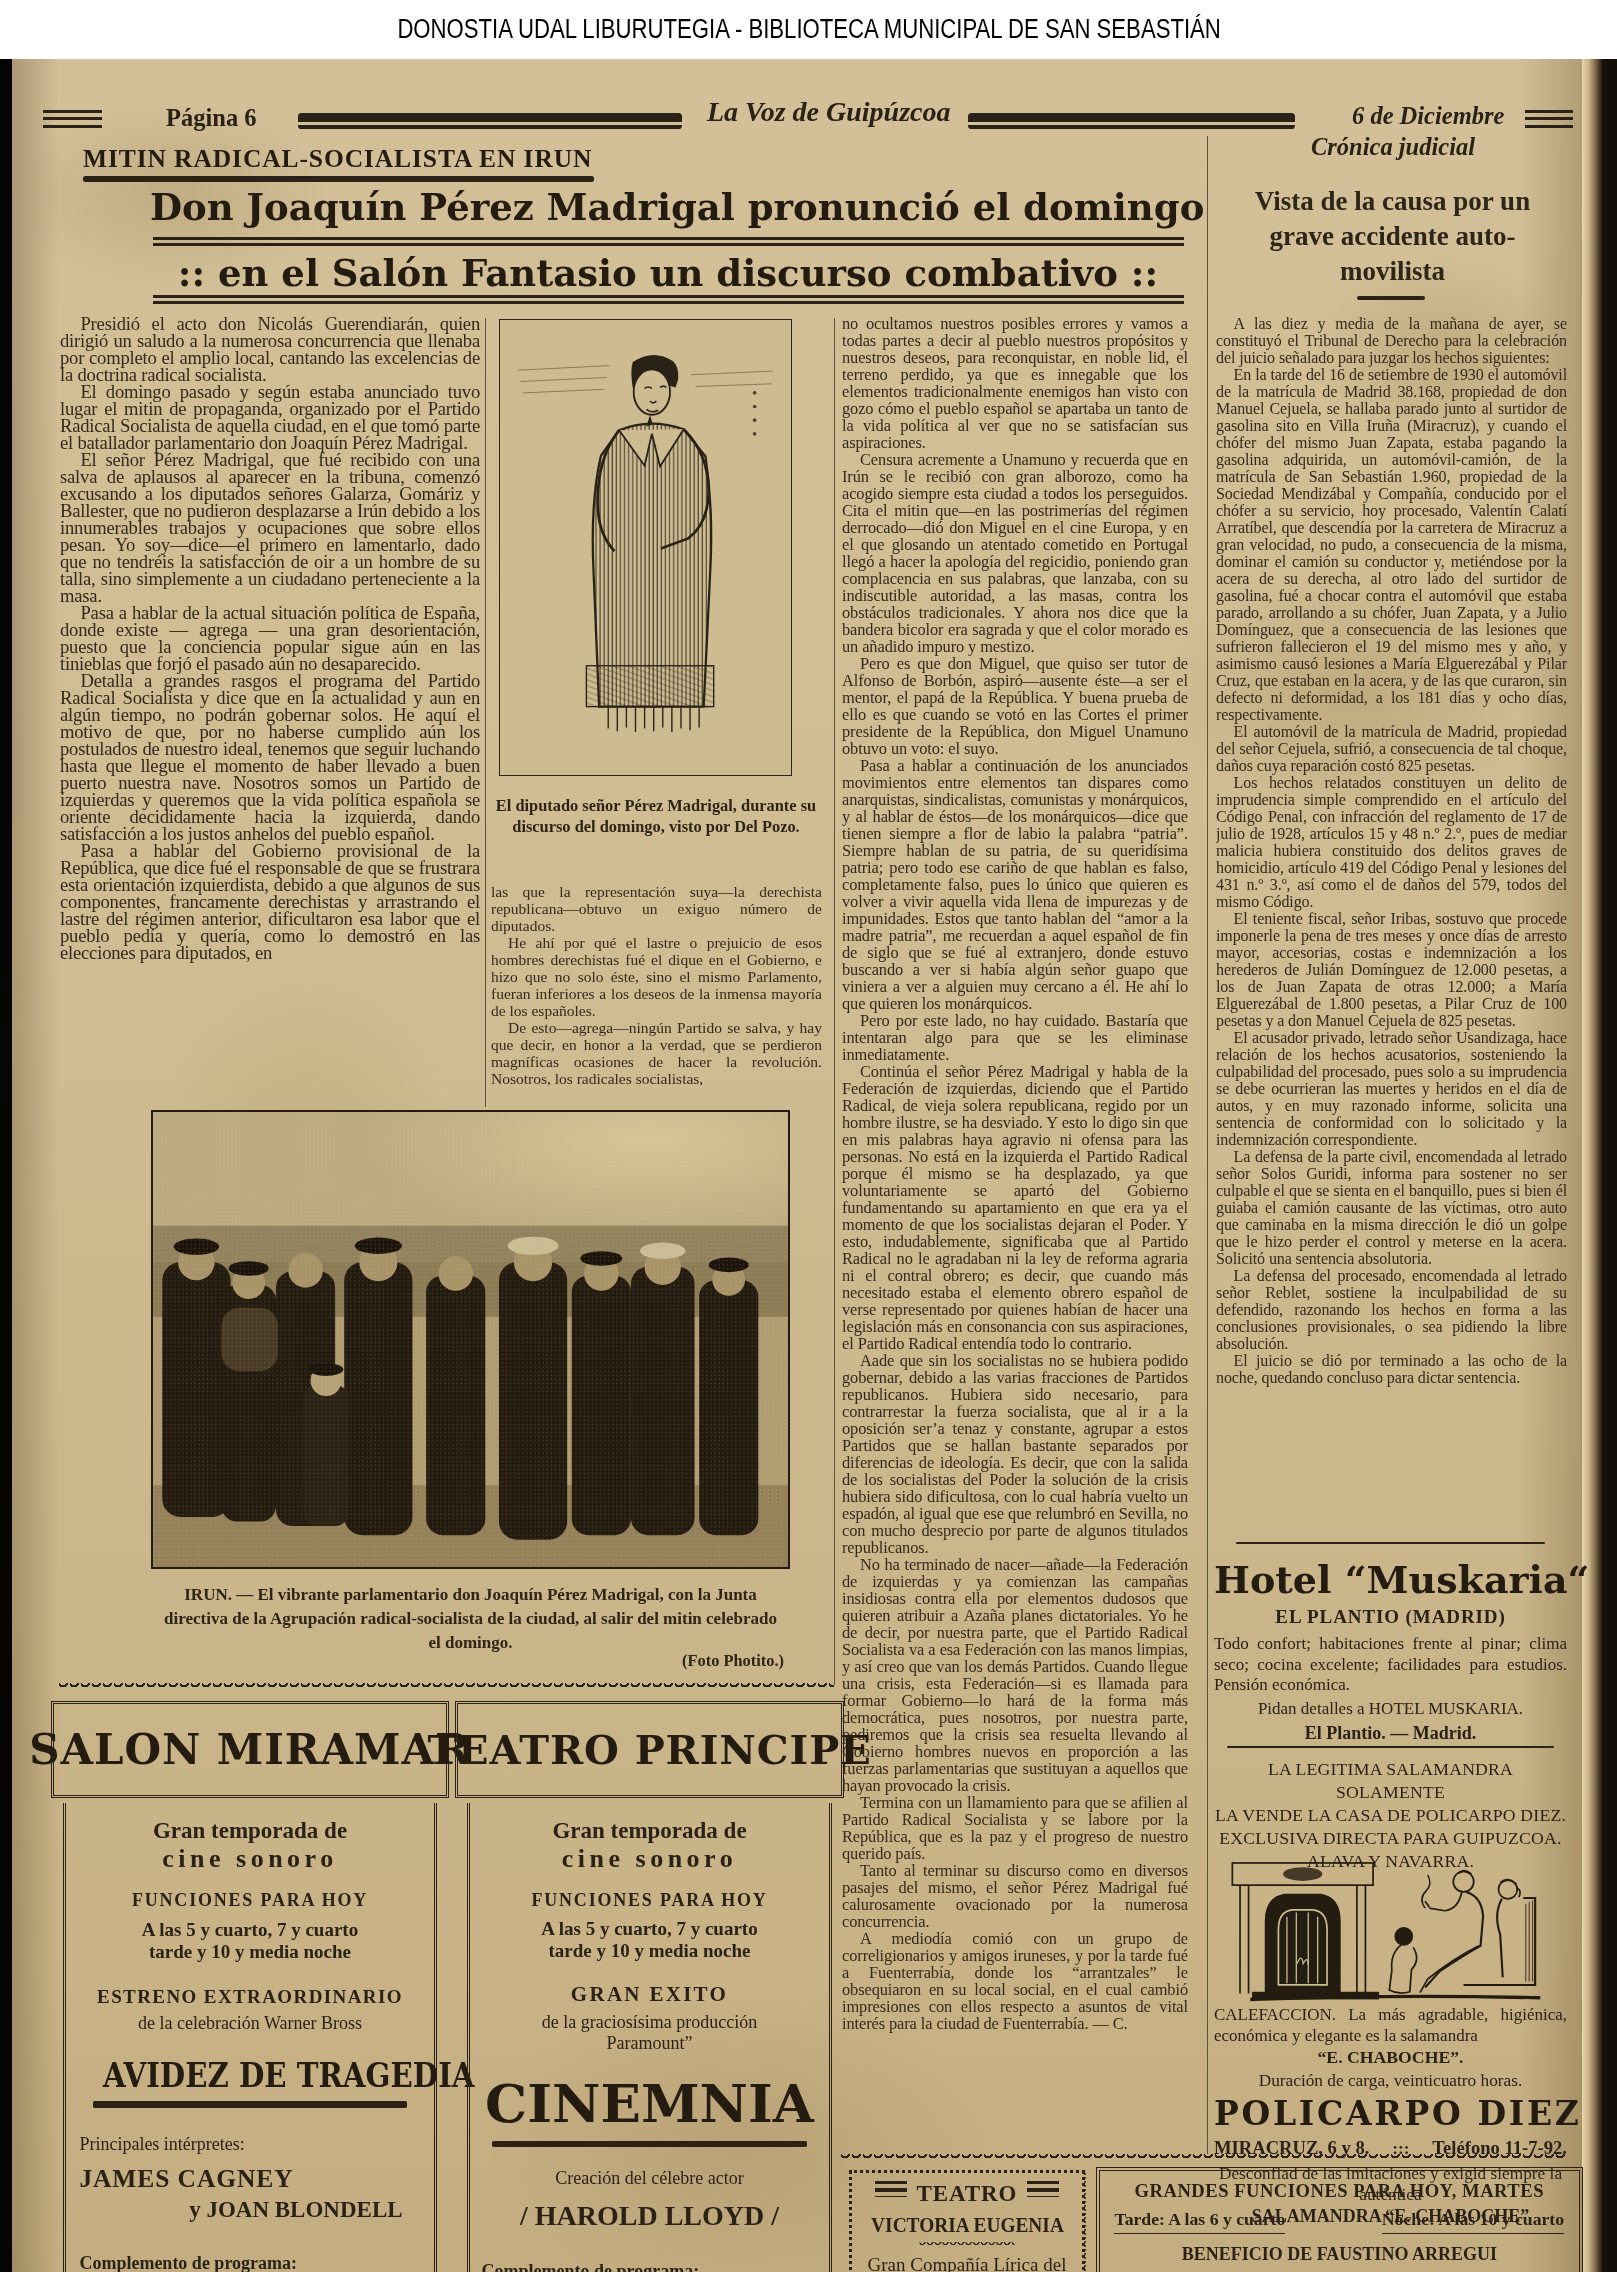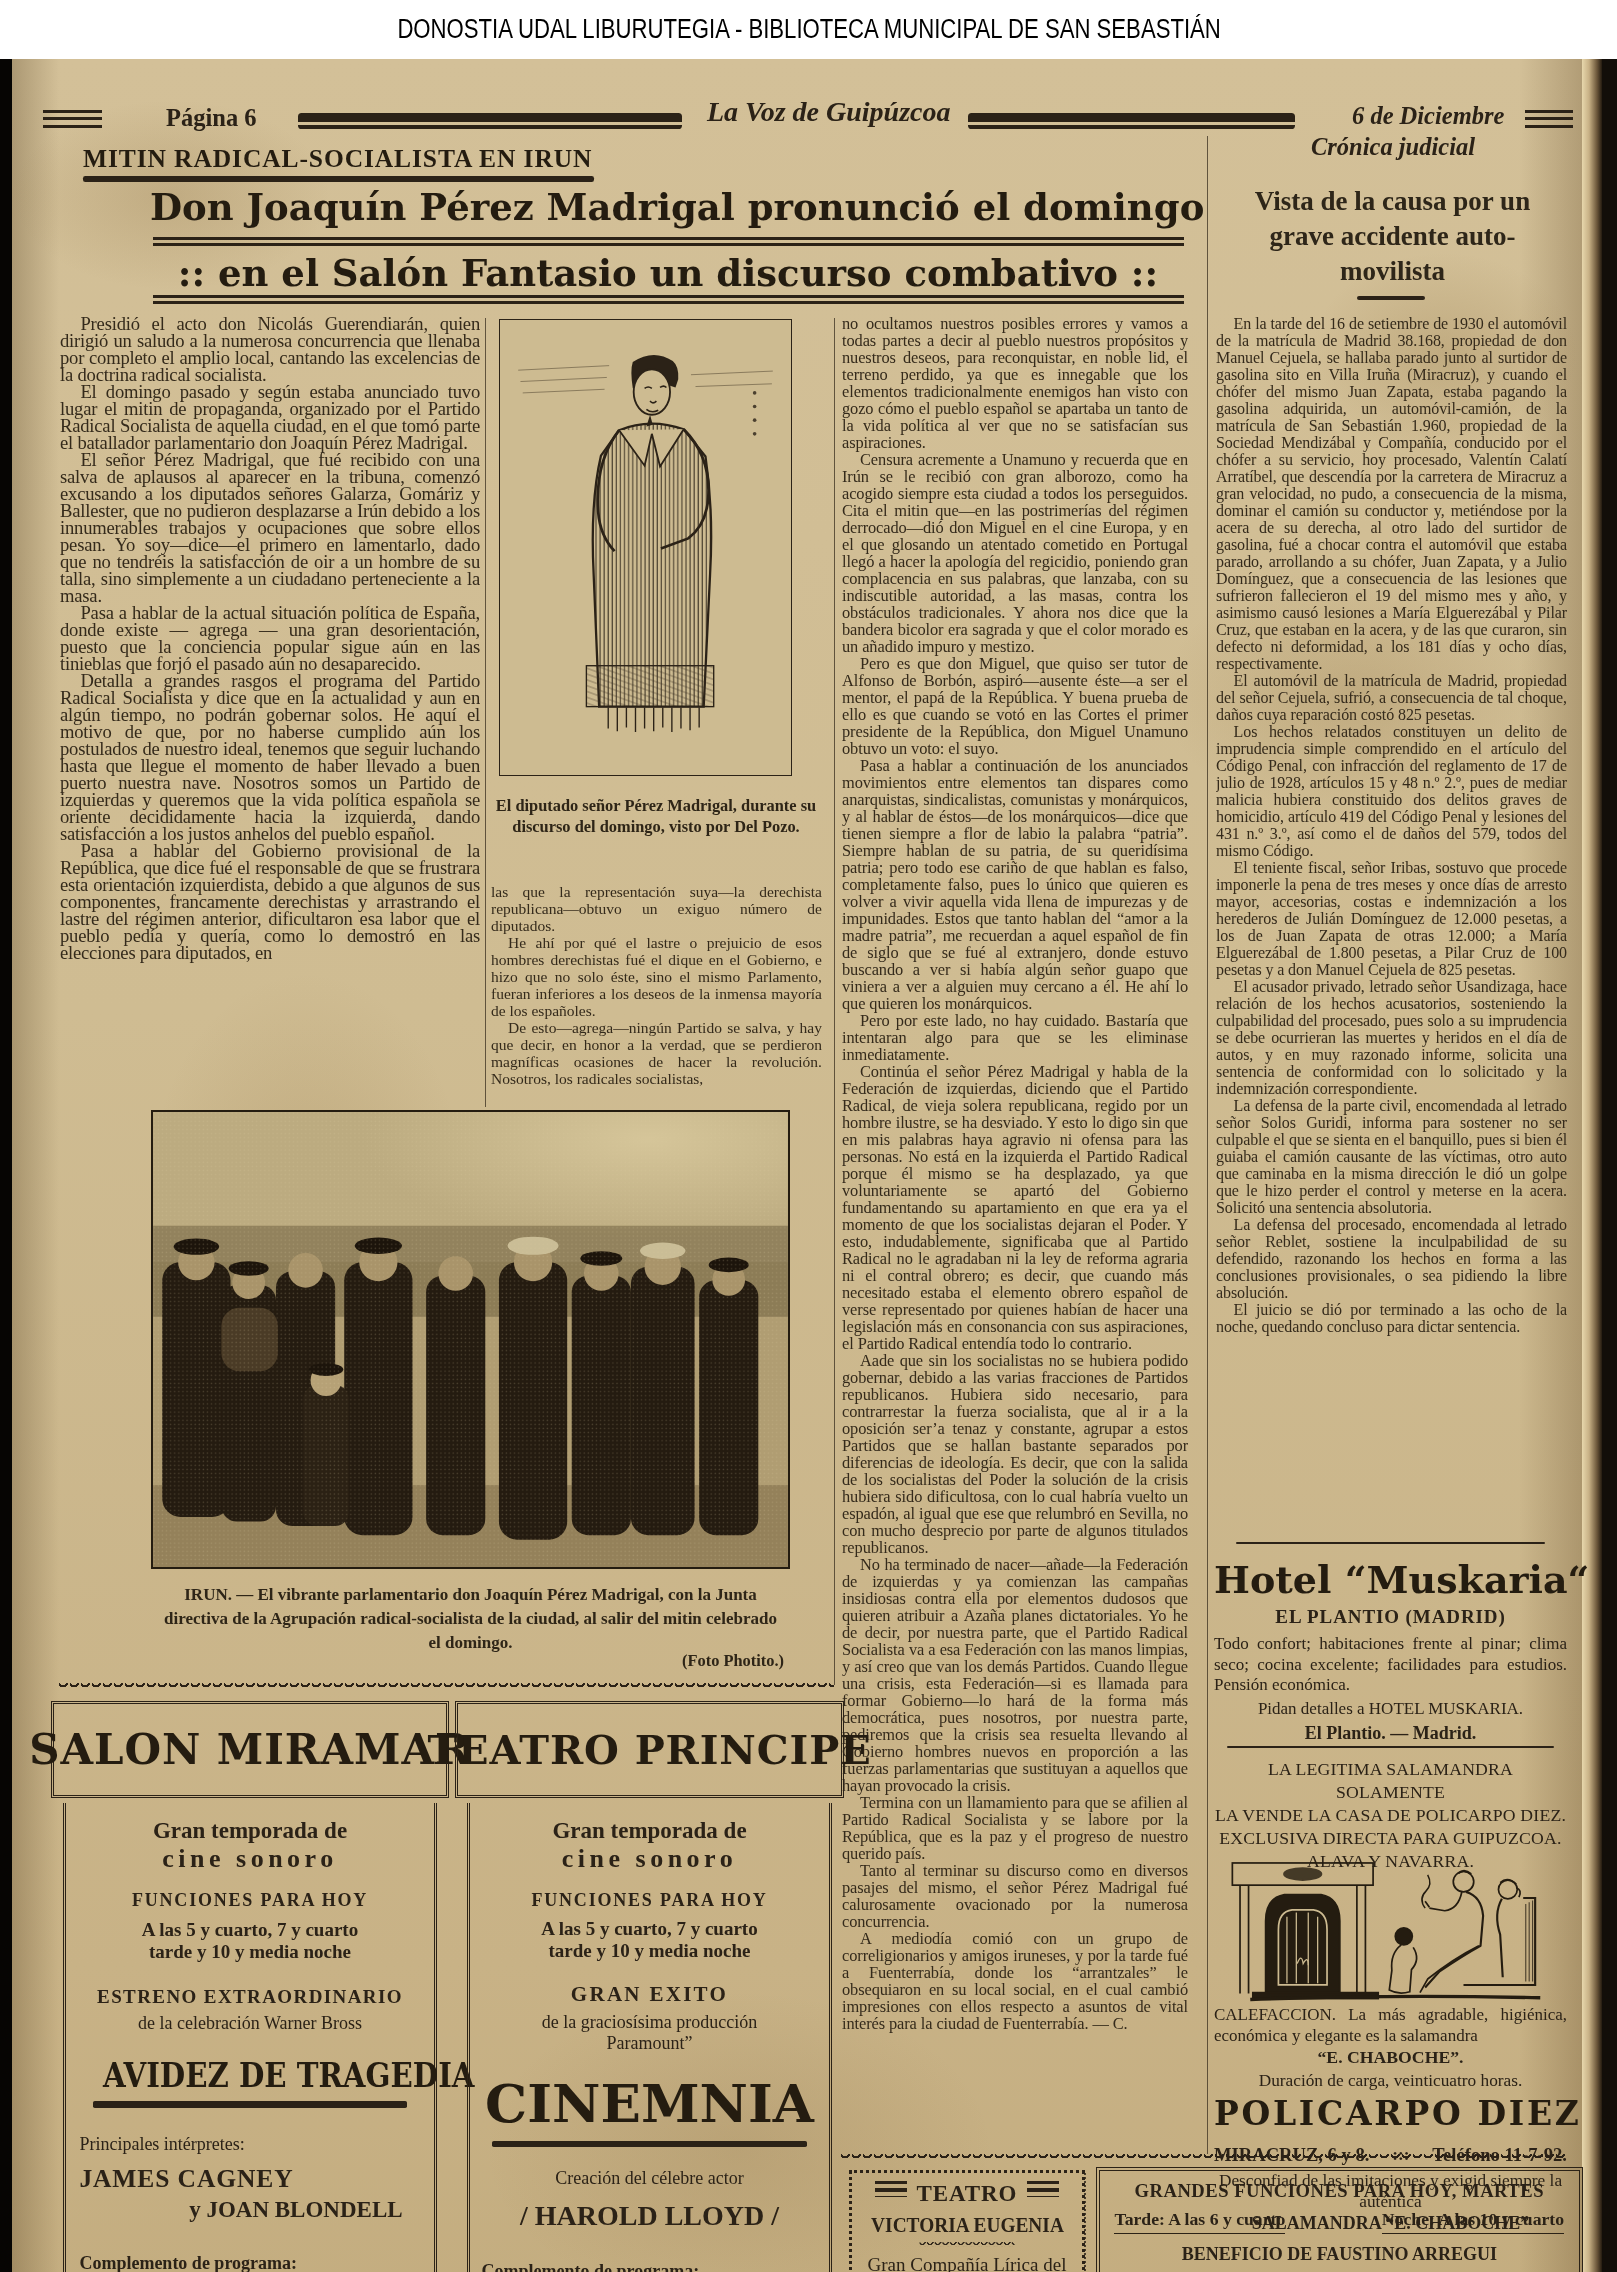--- a/index.html
+++ b/index.html
@@ -224,20 +224,21 @@
       <p class="para">Pero por este lado, no hay cuidado. Bastaría que intentaran algo para que se les eliminase inmediatamente.</p>
       <p class="para">Continúa el señor Pérez Madrigal y habla de la Federación de izquierdas, diciendo que el Partido Radical, de vieja solera republicana, regido por un hombre ilustre, se ha desviado. Y esto lo digo sin que en mis palabras haya agravio ni ofensa para las personas. No está en la izquierda el Partido Radical porque él mismo se ha desplazado, ya que voluntariamente se apartó del Gobierno fundamentando su apartamiento en que era ya el momento de que los socialistas dejaran el Poder. Y esto, indudablemente, significaba que al Partido Radical no le agradaban ni la ley de reforma agraria ni el contral obrero; es decir, que cuando más necesitado estaba el elemento obrero español de verse representado por quienes habían de hacer una legislación más en consonancia con sus aspiraciones, el Partido Radical entendía todo lo contrario.</p>
       <p class="para">Aade que sin los socialistas no se hubiera podido gobernar, debido a las varias fracciones de Partidos republicanos. Hubiera sido necesario, para contrarrestar la fuerza socialista, que al ir a la oposición ser’a tenaz y constante, agrupar a estos Partidos que se hallan bastante separados por diferencias de ideología. Es decir, que con la salida de los socialistas del Poder la solución de la crisis hubiera sido dificultosa, con lo cual habría vuelto un espadón, al igual que ese que relumbró en Sevilla, no con mucho desprecio por parte de algunos titulados republicanos.</p>
       <p class="para">No ha terminado de nacer—añade—la Federación de izquierdas y ya comienzan las campañas insidiosas contra ella por elementos dudosos que quieren atribuir a Azaña planes dictatoriales. Yo he de decir, por nuestra parte, que el Partido Radical Socialista va a esa Federación con las manos limpias, y así creo que van los demás Partidos. Cuando llegue una crisis, esta Federación—si es llamada para formar Gobierno—lo hará de la forma más democrática, pues nosotros, por nuestra parte, pediremos que la crisis sea resuelta llevando al Gobierno hombres nuevos en proporción a las fuerzas parlamentarias que sustituyan a aquellos que hayan provocado la crisis.</p>
       <p class="para">Termina con un llamamiento para que se afilien al Partido Radical Socialista y se labore por la República, que es la paz y el progreso de nuestro querido país.</p>
       <p class="para">Tanto al terminar su discurso como en diversos pasajes del mismo, el señor Pérez Madrigal fué calurosamente ovacionado por la numerosa concurrencia.</p>
       <p class="para">A mediodía comió con un grupo de correligionarios y amigos iruneses, y por la tarde fué a Fuenterrabía, donde los “arrantzales” le obsequiaron en su local social, en el cual cambió impresiones con ellos respecto a asuntos de vital interés para la ciudad de Fuenterrabía. — C.</p>
     </div>
 
   <div class="abs body-col col4" style="left:1216px;top:315px;width:351px;height:1211px;overflow:hidden;">
+      <p class="para">A las diez y media de la mañana de ayer, se constituyó el Tribunal de Derecho para la celebración del juicio señalado para juzgar los hechos siguientes:</p>
       <p class="para">En la tarde del 16 de setiembre de 1930 el automóvil de la matrícula de Madrid 38.168, propiedad de don Manuel Cejuela, se hallaba parado junto al surtidor de gasolina sito en Villa Iruña (Miracruz), y cuando el chófer del mismo Juan Zapata, estaba pagando la gasolina adquirida, un automóvil-camión, de la matrícula de San Sebastián 1.960, propiedad de la Sociedad Mendizábal y Compañía, conducido por el chófer a su servicio, hoy procesado, Valentín Calatí Arratíbel, que descendía por la carretera de Miracruz a gran velocidad, no pudo, a consecuencia de la misma, dominar el camión su conductor y, metiéndose por la acera de su derecha, al otro lado del surtidor de gasolina, fué a chocar contra el automóvil que estaba parado, arrollando a su chófer, Juan Zapata, y a Julio Domínguez, que a consecuencia de las lesiones que sufrieron fallecieron el 19 del mismo mes y año, y asimismo causó lesiones a María Elguerezábal y Pilar Cruz, que estaban en la acera, y de las que curaron, sin defecto ni deformidad, a los 181 días y ocho días, respectivamente.</p>
       <p class="para">El automóvil de la matrícula de Madrid, propiedad del señor Cejuela, sufrió, a consecuencia de tal choque, daños cuya reparación costó 825 pesetas.</p>
       <p class="para">Los hechos relatados constituyen un delito de imprudencia simple comprendido en el artículo del Código Penal, con infracción del reglamento de 17 de julio de 1928, artículos 15 y 48 n.º 2.º, pues de mediar malicia hubiera constituido dos delitos graves de homicidio, artículo 419 del Código Penal y lesiones del 431 n.º 3.º, así como el de daños del 579, todos del mismo Código.</p>
       <p class="para">El teniente fiscal, señor Iribas, sostuvo que procede imponerle la pena de tres meses y once días de arresto mayor, accesorias, costas e indemnización a los herederos de Julián Domínguez de 12.000 pesetas, a los de Juan Zapata de otras 12.000; a María Elguerezábal de 1.800 pesetas, a Pilar Cruz de 100 pesetas y a don Manuel Cejuela de 825 pesetas.</p>
       <p class="para">El acusador privado, letrado señor Usandizaga, hace relación de los hechos acusatorios, sosteniendo la culpabilidad del procesado, pues solo a su imprudencia se debe ocurrieran las muertes y heridos en el día de autos, y en muy razonado informe, solicita una sentencia de conformidad con lo solicitado y la indemnización correspondiente.</p>
       <p class="para">La defensa de la parte civil, encomendada al letrado señor Solos Guridi, informa para sostener no ser culpable el que se sienta en el banquillo, pues si bien él guiaba el camión causante de las víctimas, otro auto que caminaba en la misma dirección le dió un golpe que le hizo perder el control y meterse en la acera. Solicitó una sentencia absolutoria.</p>
       <p class="para">La defensa del procesado, encomendada al letrado señor Reblet, sostiene la inculpabilidad de su defendido, razonando los hechos en forma a las conclusiones provisionales, o sea pidiendo la libre absolución.</p>
       <p class="para">El juicio se dió por terminado a las ocho de la noche, quedando concluso para dictar sentencia.</p>
     </div>
 
@@ -351,21 +352,21 @@
         <path d="M60 334 Q390 322 740 330" stroke-width="8"></path>
       </g>
     </svg>
   </div>
 
   <div class="abs" style="left:1214px;top:2005px;width:353px;color:#2b2217;">
     <p style="font-size:17px;line-height:20.5px;text-align:justify;">CALEFACCION. La más agradable, higiénica, económica y elegante es la salamandra</p>
     <p style="font-size:17.7px;font-weight:bold;text-align:center;margin-top:0.9px;">“E. CHABOCHE”.</p>
     <p style="font-size:17.3px;text-align:center;margin-top:3.6px;">Duración de carga, veinticuatro horas.</p>
     <p class="ad-title" style="font-size:33px;text-align:center;letter-spacing:2.7px;margin-top:2.7px;">POLICARPO DIEZ</p>
-    <div style="display:flex;justify-content:space-between;align-items:center;margin-top:11px;">
+    <div style="display:flex;justify-content:space-between;align-items:flex-end;margin-top:4px;">
       <span style="font-size:18.6px;font-weight:bold;">MIRACRUZ, 6 y 8.</span>
       <span style="font-size:17.3px;font-weight:bold;">:::</span>
       <span style="font-size:18.6px;font-weight:bold;">Teléfono 11-7-92.</span>
     </div>
     <p style="font-size:17.3px;line-height:21px;text-align:center;margin-top:3.6px;">Desconfiad de las imitaciones y exigid siempre la auténtica</p>
     <p style="font-size:18px;font-weight:bold;text-align:center;margin-top:0.9px;">SALAMANDRA “E. CHABOCHE”</p>
   </div>
 
   <div class="abs box-dotted" style="left:849px;top:2170px;width:221px;height:182px;padding:8.2px 4.5px;text-align:center;">
     <div style="display:flex;align-items:flex-start;justify-content:center;gap:10px;">

